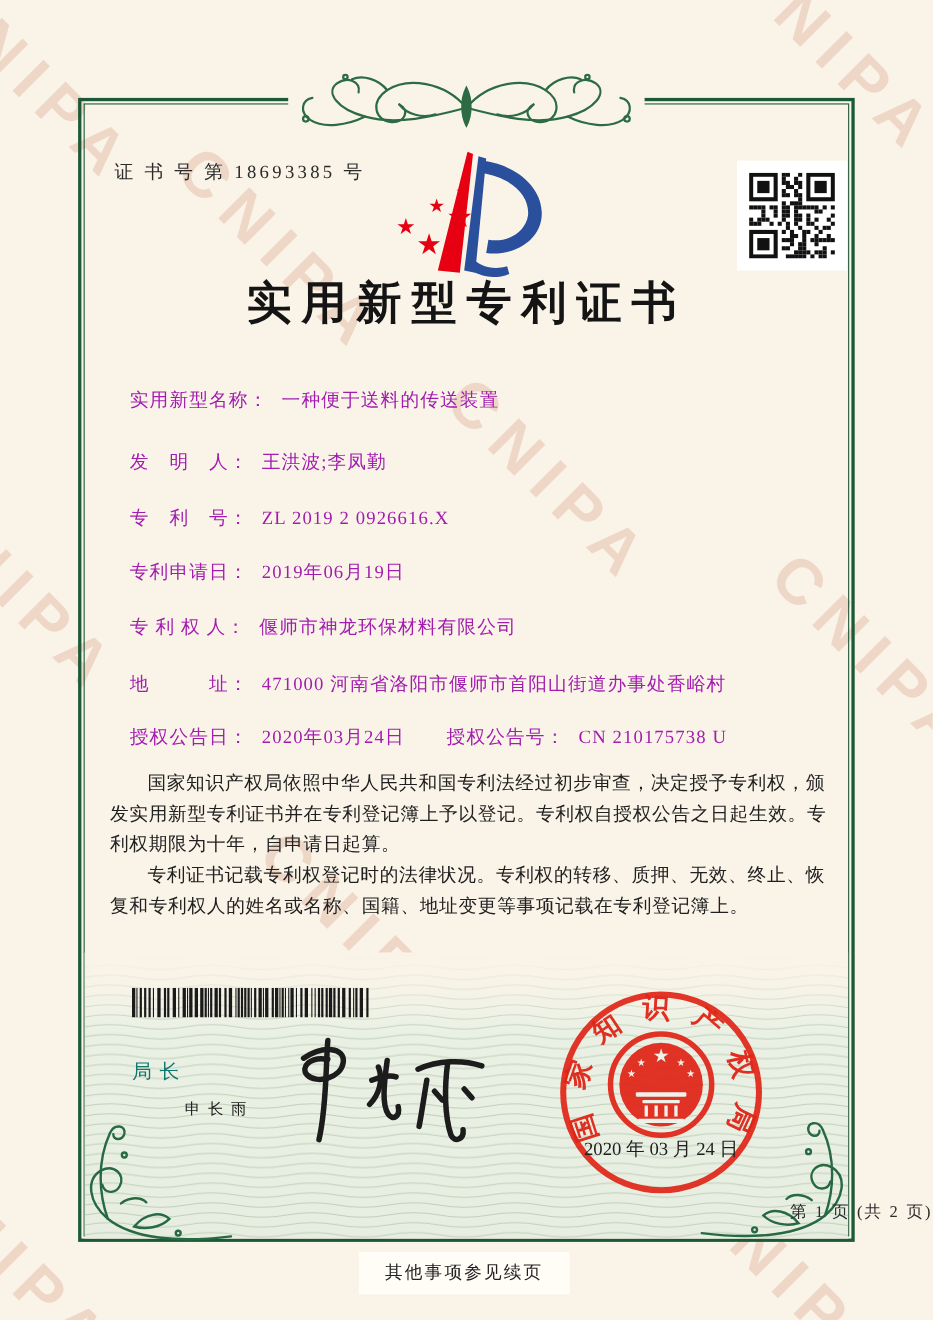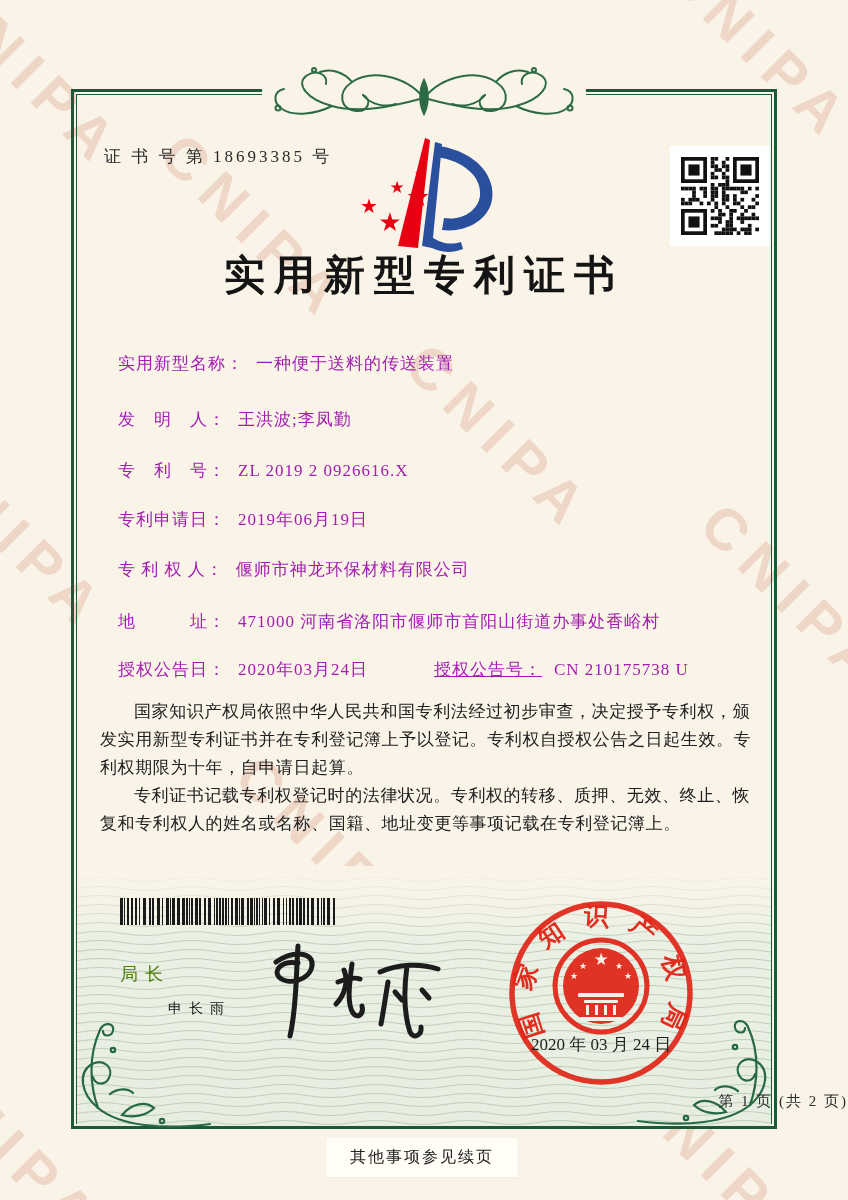--- a/index.html
+++ b/index.html
@@ -20,31 +20,31 @@
   .certno{position:absolute;left:104px;top:145px;font-size:17px;letter-spacing:3px;color:#2a2a2a;}
   .qrpatch{position:absolute;left:670px;top:146px;width:100px;height:100px;background:#ffffff;}
   .qrpatch svg{position:absolute;left:11px;top:11px;}
   .logo{position:absolute;left:342px;top:134px;}
   .title{position:absolute;left:0;right:0;top:248px;text-align:center;font-size:41px;font-weight:700;
          letter-spacing:9px;color:#141414;}
   
   .row{position:absolute;left:118px;font-size:17px;color:#a21caf;white-space:nowrap;}
   .flabel{letter-spacing:1px;}
   .fvalue{margin-left:12px;letter-spacing:1px;}
-  .flabel.second{margin-left:66px;text-decoration:underline;}
+  .flabel.second{margin-left:38px;}
   
   .legal{position:absolute;left:100px;top:698px;width:658px;color:#202020;}
   .legal p{margin:0;text-indent:2em;font-size:17px;line-height:28px;letter-spacing:0.6px;}
   
   .panel{position:absolute;left:77px;top:866px;width:694px;height:260px;
          background:linear-gradient(180deg,#faf4e8 0%,#ebf0e5 24%,#e7eee1 100%);overflow:hidden;}
   .panel .fade{position:absolute;left:0;top:0;right:0;height:74px;
          background:linear-gradient(180deg,#faf4e8 0%,rgba(250,244,232,0) 100%);}
   .barcode{position:absolute;left:120px;top:898px;}
-  .director-title{position:absolute;left:120px;top:962px;font-size:18px;letter-spacing:7px;color:#4d7c0f;}
+  .director-title{position:absolute;left:120px;top:962px;font-size:18px;letter-spacing:7px;color:#0f766e;}
   .director-name{position:absolute;left:120px;top:1000px;font-size:14px;letter-spacing:7px;color:#161616;margin-left:48px;}
   .signature{position:absolute;left:252px;top:936px;}
   .seal{position:absolute;left:506px;top:898px;}
   .pageinfo{position:absolute;left:0;right:0;top:1092px;text-align:right;font-size:15px;letter-spacing:2px;color:#2c2c2c;}
   .contnote{position:absolute;left:326px;top:1138px;background:#fffdf6;padding:9px 24px;
             font-size:16px;letter-spacing:2px;color:#222;box-shadow:0 0 2px rgba(0,0,0,0.05);}
 </style>
 </head>
 <body>
 

